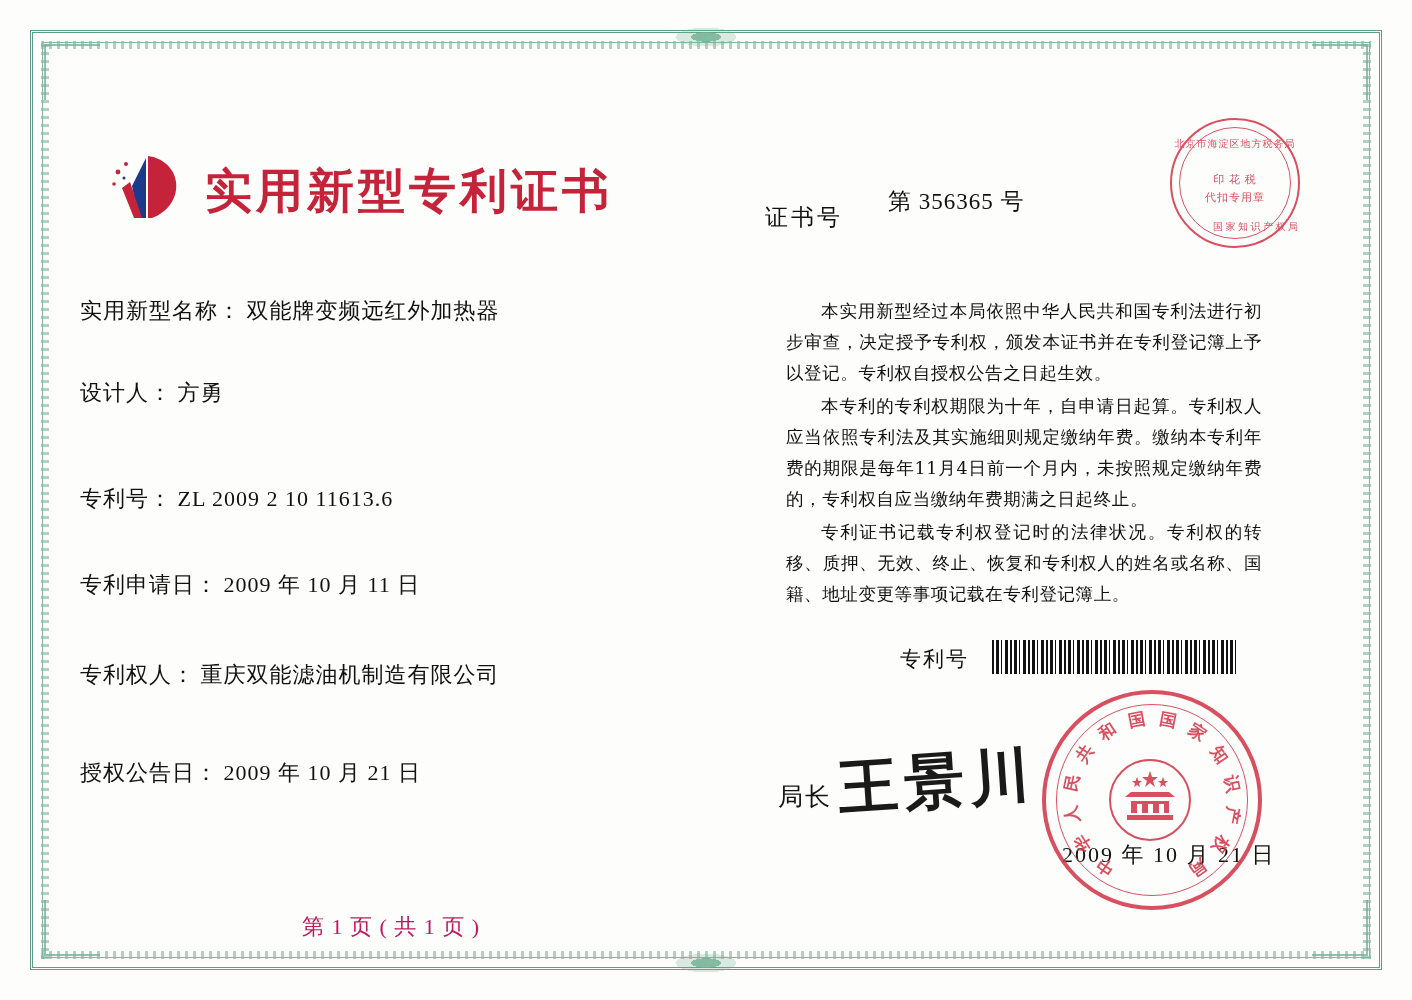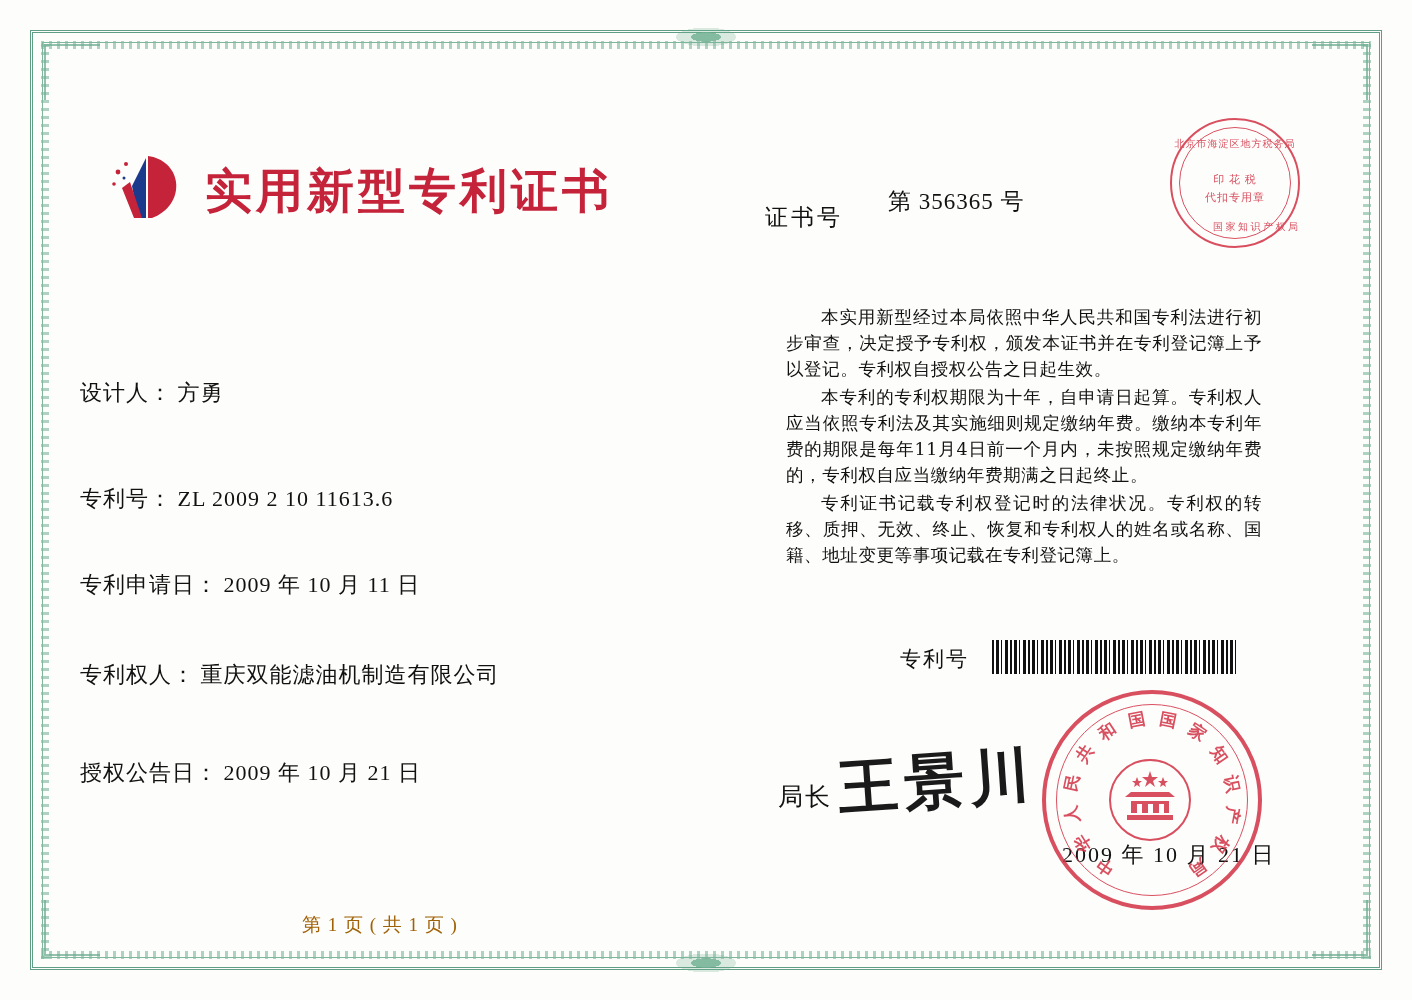--- a/index.html
+++ b/index.html
@@ -128,24 +128,23 @@
   .f6 { top: 758px; }
 
   
   .body-text {
     position: absolute;
     left: 786px;
     top: 296px;
     width: 476px;
     font-family: "DejaVu Serif", "Liberation Serif", serif;
     font-size: 17.5px;
-    line-height: 26px;
+    line-height: 31px;
     color: #111;
     text-align: justify;
-    margin-top: 8px;
   }
   .body-text p {
     margin: 0 0 2px 0;
     text-indent: 2em;
     letter-spacing: .6px;
   }
 
   
   .barcode-label {
     position: absolute;
@@ -265,22 +264,22 @@
     font-size: 17px;
     font-weight: 700;
     transform-origin: 0 0;
   }
 
   
   .footer {
     position: absolute;
     left: 302px;
     top: 912px;
-    font-size: 19px;
-    color: #a16207;
+    font-size: 22px;
+    color: #be185d;
     letter-spacing: 1px;
   }
 </style>
 </head>
 <body>
 
 <div class="page">
 
   <div class="border-outer"></div>
   <div class="border-pattern"></div>
@@ -302,20 +301,24 @@
       <circle cx="6" cy="32" r="1.8" fill="#c4233a"></circle>
       <circle cx="16" cy="26" r="1.5" fill="#1b3a8c"></circle>
     </svg>
   </div>
 
   <div class="title-cn">实用新型专利证书</div>
 
   <div class="cert-no-label">证书号</div>
   <div class="cert-no-value">第 356365 号</div>
 
+  <div class="field f1">
+    <span class="lbl">实用新型名称：</span>
+    <span class="val">双能牌变频远红外加热器</span>
+  </div>
   <div class="field f2">
     <span class="lbl">设计人：</span>
     <span class="val">方勇</span>
   </div>
   <div class="field f3">
     <span class="lbl">专利号：</span>
     <span class="val">ZL 2009 2 10 11613.6</span>
   </div>
   <div class="field f4">
     <span class="lbl">专利申请日：</span>

